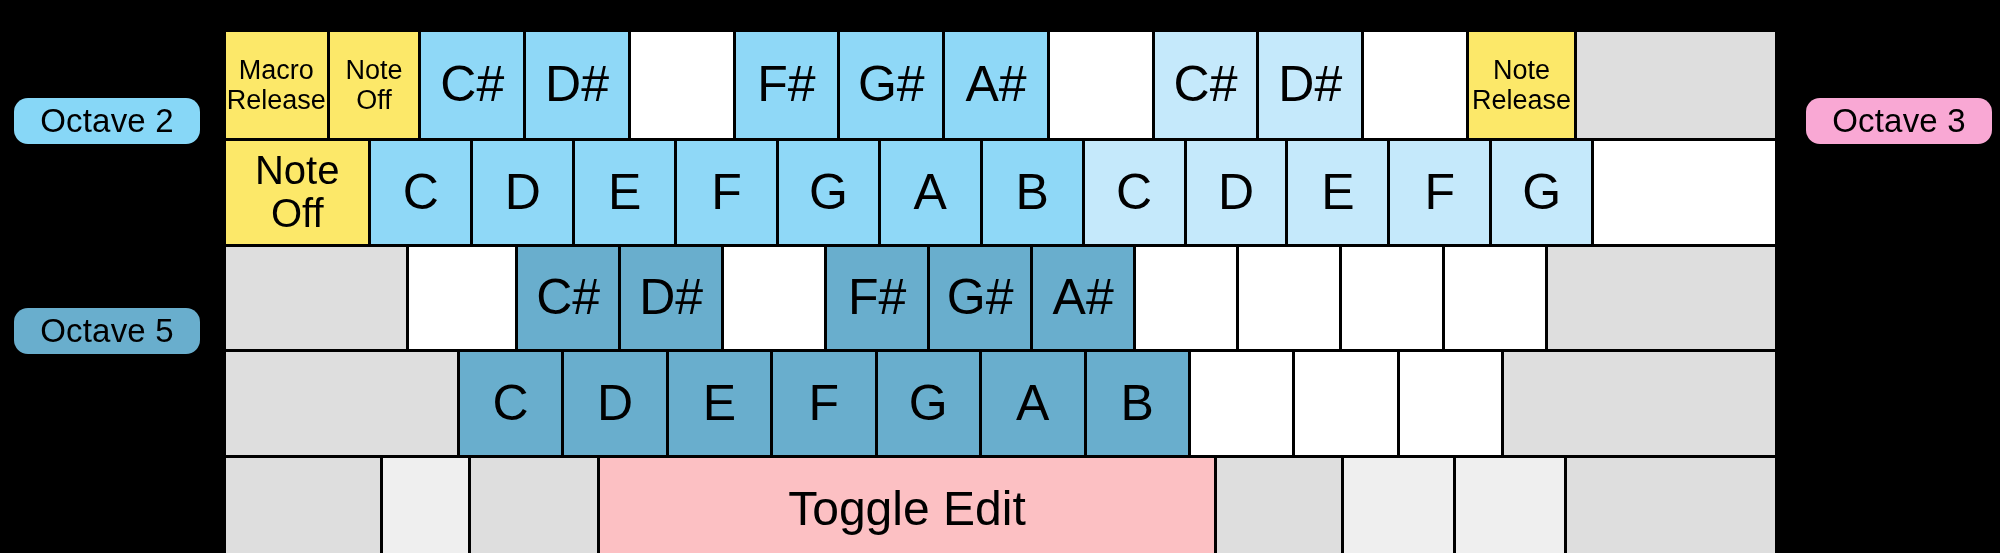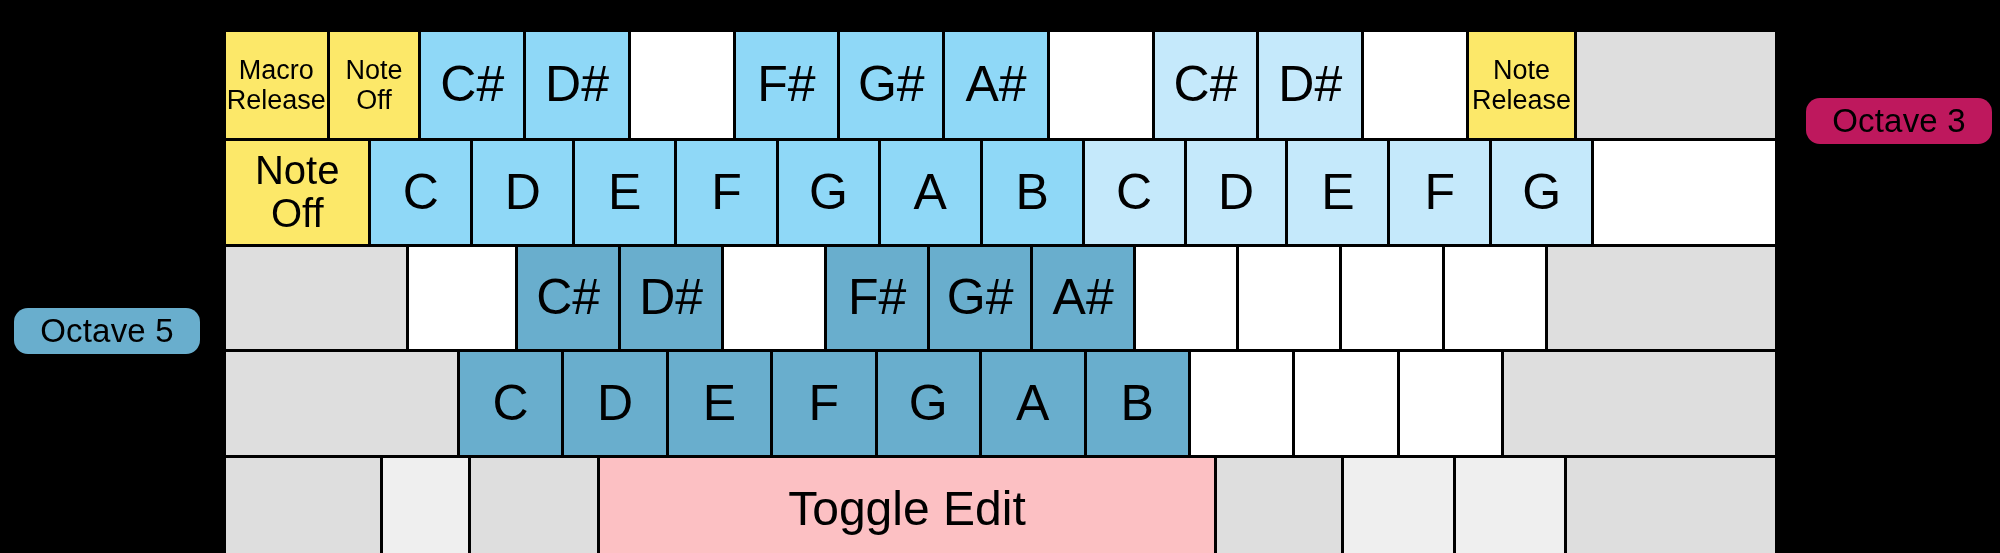--- a/index.html
+++ b/index.html
@@ -45,21 +45,21 @@
     top: 308px;
     width: 186px;
     height: 46px;
     background: #69aecd;
   }
   #badge-oct3 {
     left: 1806px;
     top: 98px;
     width: 186px;
     height: 46px;
-    background: #be185d;
+    background: #f9a8d4;
   }
 
   
   #keyboard {
     position: absolute;
     left: 222px;
     top: 28px;
     width: 1557px;
     height: 529px;
     border: 4px solid #000000;
@@ -107,20 +107,21 @@
   .t-big    { font-size: 50px; }
   .t-toggle { font-size: 48px; }
 
   .key .lbl { display: block; padding: 0 2px; }
 </style>
 </head>
 <body>
 
 <div id="stage">
 
+  <div class="octave-badge" id="badge-oct2">Octave 2</div>
 
   <div class="octave-badge" id="badge-oct1">Octave 5</div>
 
   <div class="octave-badge" id="badge-oct3">Octave 3</div>
 
   <div id="keyboard">
       <div class="krow">
         <div class="key k-yellow t-small" style="flex: 0 0 6.68693%; flex-direction: column;">
           <span class="lbl">Macro</span>
           <span class="lbl">Release</span>

